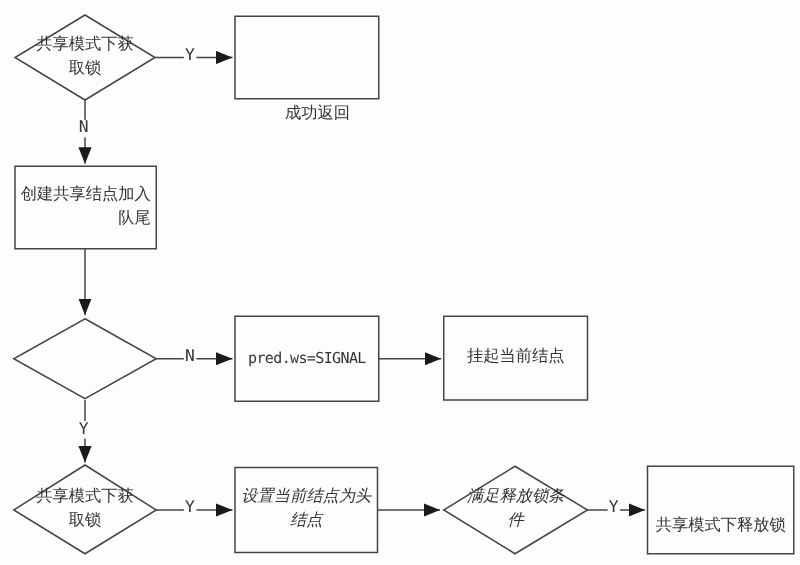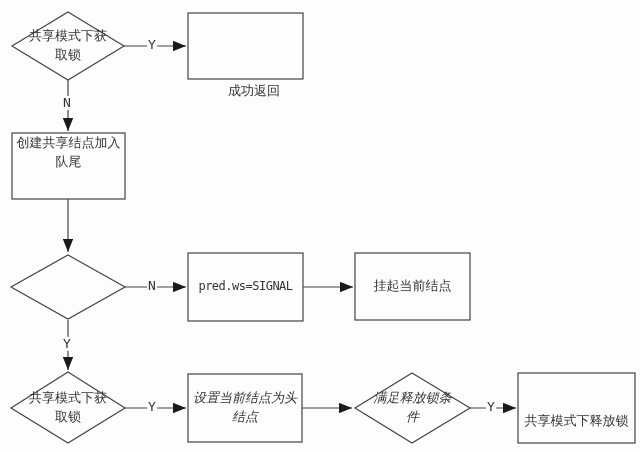--- a/index.html
+++ b/index.html
@@ -81,21 +81,21 @@
     <rect class="node-shape" x="355" y="253" width="115" height="67"></rect>
     <polygon class="node-shape" points="68,372 125,408 68,443 11,408"></polygon>
     <rect class="node-shape" x="188" y="374" width="114" height="68"></rect>
     <polygon class="node-shape" points="412,373 470,408 412,443 355,408"></polygon>
     <rect class="node-shape" x="518" y="373" width="117" height="70"></rect>
   </svg>
 
   <div class="node-label" style="left:12px;  top:12px;  width:112px; height:68px;">共享模式下获
 取锁</div>
   <div class="node-label" style="left:188px; top:13px;  width:132px; height:66px;margin-top:45px;">成功返回</div>
-  <div class="node-label" style="left:12px;  top:120px; width:113px; height:66px;">创建共享结点加入
+  <div class="node-label" style="left:12px;  top:133px; width:113px; height:66px;text-align:right;">创建共享结点加入
 队尾</div>
   <div class="node-label mono" style="left:188px; top:253px; width:115px; height:68px;">pred.ws=SIGNAL</div>
   <div class="node-label" style="left:355px; top:253px; width:115px; height:67px;">挂起当前结点</div>
   <div class="node-label" style="left:11px;  top:372px; width:114px; height:71px;">共享模式下获
 取锁</div>
   <div class="node-label" style="left:188px; top:374px; width:114px; height:68px;font-style:italic;">设置当前结点为头
 结点</div>
   <div class="node-label" style="left:355px; top:373px; width:115px; height:70px;font-style:italic;">满足释放锁条
 件</div>
   <div class="node-label" style="left:518px; top:373px; width:117px; height:70px;margin-top:13px;">共享模式下释放锁</div>

